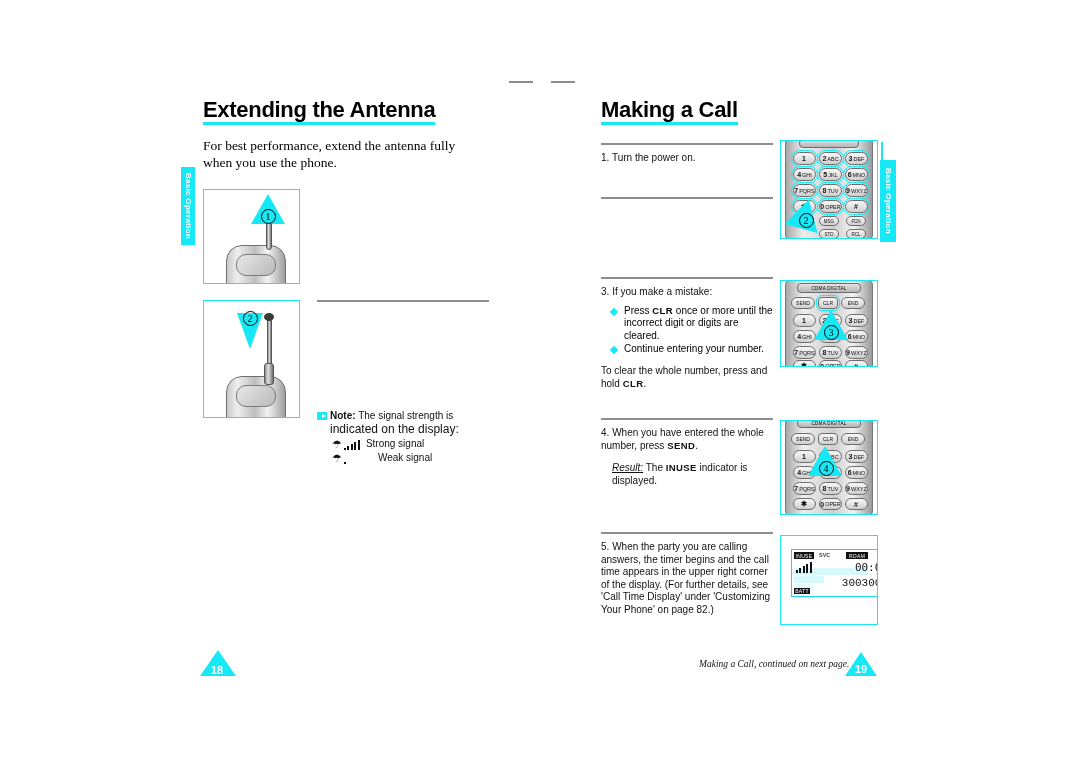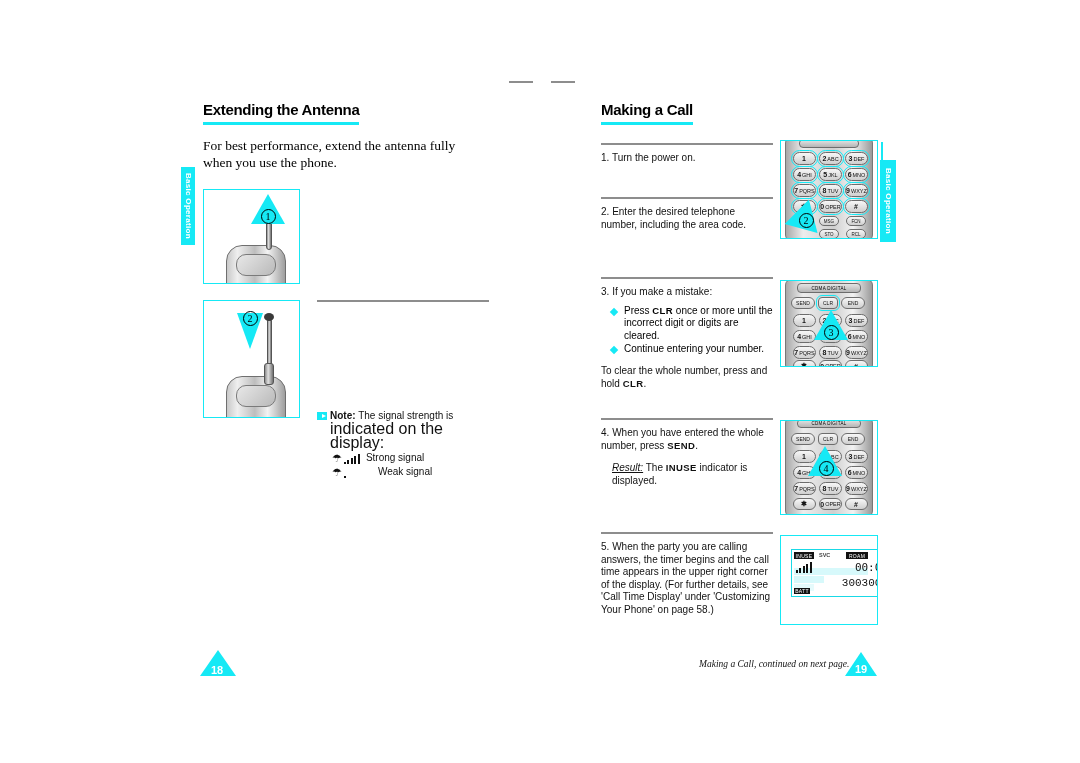--- a/index.html
+++ b/index.html
@@ -31,21 +31,21 @@
   .tabrule.r1 { left:881px; top:142px; width:2px; height:100px; }
 
   
   .col { position:absolute; top:100px; }
   .col-left  { left:203px; width:288px; }
   .col-right { left:601px; width:290px; }
 
   
   h1.sec {
     font-family:"Liberation Sans", sans-serif;
-    font-size:15px; font-weight:bold; color:#000;
+    font-size:22px; font-weight:bold; color:#000;
     letter-spacing:-0.3px; line-height:20px;
     display:inline-block;
     border-bottom:3px solid #16e9f5;
     padding-bottom:2px;
   }
 
   .intro {
     font-family:"Liberation Serif", serif;
     font-size:13.5px; line-height:17px; color:#000;
     margin-top:12px; width:283px;
@@ -81,21 +81,21 @@
   .note .hdr { font-size:10px; line-height:13px; color:#111; }
   .note .marker {
     display:inline-block; width:10px; height:8px; background:#16e9f5;
     margin-right:3px; vertical-align:-1px; position:relative;
   }
   .note .marker:after{
     content:""; position:absolute; right:1px; top:1.5px;
     border-left:4px solid #fff; border-top:2.5px solid transparent;
     border-bottom:2.5px solid transparent;
   }
-  .note .line2 { font-size:16px; line-height:14px; padding-left:13px; color:#111; }
+  .note .line2 { font-size:12px; line-height:14px; padding-left:13px; color:#111; }
   .sigrow { display:flex; align-items:flex-end; padding-left:15px; margin-top:2px; gap:0px;}
   .sigrow .lbl { font-size:10px; color:#111; margin-left:6px; line-height:12px;}
   .antglyph { font-size:11px; line-height:11px; color:#111; font-family:"DejaVu Sans", sans-serif;}
   .bars { display:flex; align-items:flex-end; gap:1.5px; height:11px; margin-left:2px;}
   .bars i { display:block; width:2px; background:#111; }
 
   
   .fig {
     position:absolute; border:1.5px solid #16e9f5; background:#ffffff;
     overflow:hidden;
@@ -265,24 +265,20 @@
   <div class="step" style="left:601px; top:143px; width:172px;">
     <div class="steprule wide"></div>
     <div class="steptext">
       <span>1.</span>
       <span>Turn the power on.</span>
     </div>
   </div>
 
   <div class="step" style="left:601px; top:197px; width:172px;">
     <div class="steprule wide"></div>
-    <div class="steptext">
-      <span>2.</span>
-      <span>Enter the desired telephone number, including the area code.</span>
-    </div>
   </div>
 
   <div class="fig" style="left:780px; top:140px; width:98px; height:99px;">
     <div class="kp" style="left:4px; top:-4px; width:88px; height:104px; border-radius:6px;"></div>
     <div class="kp-top" style="left:18px; top:-2px; width:60px; height:9px;"></div>
 
     <div class="kbtn hl" style="left:12px; top:11px; width:23px; height:13px;">
         <b>1</b>
       </div>
     <div class="kbtn hl" style="left:38px; top:11px; width:23px; height:13px;"><b>2</b>ABC</div>
@@ -413,21 +409,21 @@
     <div class="callout tri-up" style="left:27px; top:25px;"></div>
     <div class="callnum" style="left:34px; top:40px;">
       <span class="ring">4</span>
     </div>
   </div>
 
   <div class="step" style="left:601px; top:532px; width:172px;">
     <div class="steprule wide"></div>
     <div class="steptext">
       <span>5.</span>
-      <span>When the party you are calling answers, the timer begins and the call time appears in the upper right corner of the display. (For further details, see 'Call Time Display' under 'Customizing Your Phone' on page 58.)</span>
+      <span>When the party you are calling answers, the timer begins and the call time appears in the upper right corner of the display. (For further details, see 'Call Time Display' under 'Customizing Your Phone' on page 82.)</span>
     </div>
   </div>
 
   <div class="fig" style="left:780px; top:535px; width:98px; height:90px;">
     <div class="lcd" style="left:10px; top:13px; width:100px; height:48px;">
       <div class="cell" style="left:2px; top:18px; width:74px; height:7px; opacity:.55;"></div>
       <div class="cell" style="left:2px; top:26px; width:30px; height:7px; opacity:.55;"></div>
       <div class="cell" style="left:2px; top:34px; width:20px; height:7px; opacity:.35;"></div>
 
       <div class="badge" style="left:2px; top:2px; width:20px; height:7px;">INUSE</div>

